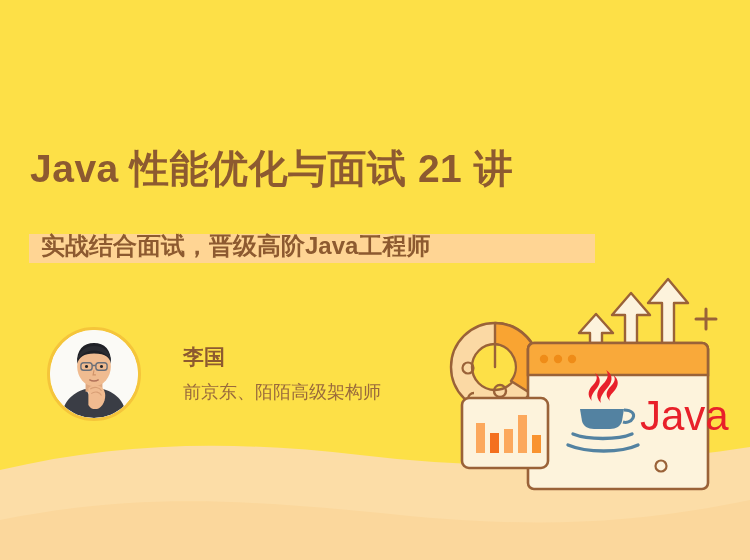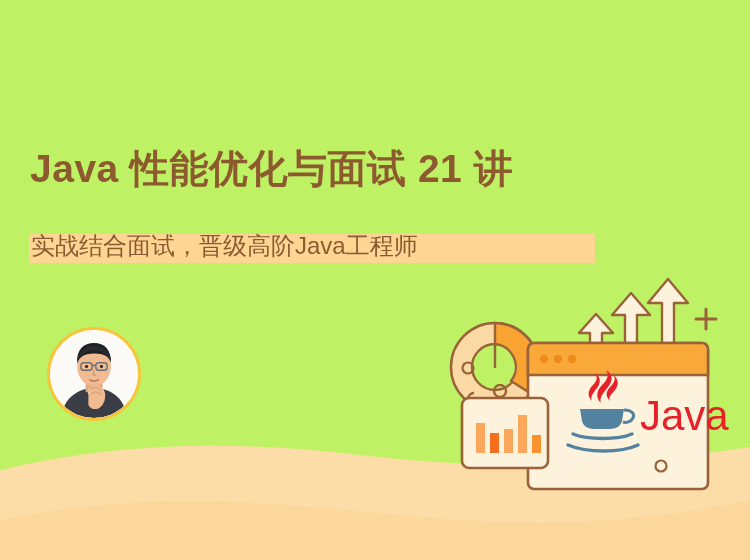--- a/index.html
+++ b/index.html
@@ -52,23 +52,23 @@
     position: absolute;
     left: 0;
     top: 5px;
     width: 566px;
     height: 29px;
     background: #ffd594;
   }
   .subtitle {
     position: relative;
     display: inline-block;
-    padding-left: 2px;
+    padding-left: 12px;
     font-size: 24px;
-    font-weight: normal;
+    font-weight: bold;
     color: #8d5a30;
     white-space: nowrap;
     line-height: 34px;
   }
 
   
   .author-row {
     position: absolute;
     left: 47px;
     top: 327px;
@@ -115,21 +115,21 @@
     left: 440px;
     top: 267px;
     width: 300px;
     height: 230px;
   }
   .illustration svg { display: block; }
 </style>
 </head>
 <body>
 
-<div class="poster" style="background: #bef264;">
+<div class="poster" style="background: #fde047;">
 
   <svg class="wave-layer" viewBox="0 0 750 560" preserveAspectRatio="none" aria-hidden="true">
     <path d="M0,470 C120,442 230,440 360,455 C480,469 600,470 750,447 L750,560 L0,560 Z" fill="#fcdda7"></path>
     <path d="M0,520 C140,492 250,500 400,515 C540,529 640,523 750,500 L750,560 L0,560 Z" fill="#fbd79c"></path>
   </svg>
 
   <div class="title">Java 性能优化与面试 21 讲</div>
 
   <div class="subtitle-wrap">
     <div class="subtitle-band"></div>
@@ -168,20 +168,22 @@
           <path d="M47,43 L46,48 L49,48" fill="none" stroke="#cf9268" stroke-width="1.2"></path>
           <path d="M42,53 Q47,56 52,53" fill="none" stroke="#b2725a" stroke-width="1.4"></path>
 
           <path d="M41,62 C45,58 52,58 56,62 C60,66 60,74 56,80 C52,86 44,86 41,80 Z" fill="#f0bb90"></path>
           <path d="M43,63 C47,60 53,61 55,65" fill="none" stroke="#d99f76" stroke-width="1.2"></path>
           <path d="M44,68 C48,65 53,66 55,70" fill="none" stroke="#d99f76" stroke-width="1.2"></path>
         </g>
       </svg>
     </div>
     <div class="author-text">
+      <div class="author-name">李国</div>
+      <div class="author-title">前京东、陌陌高级架构师</div>
     </div>
   </div>
 
   <div class="illustration">
     <svg width="300" height="230" viewBox="0 0 300 230" aria-hidden="true">
 
       <g>
         <path d="M55,100 m-44,0 a44,44 0 1,1 88,0 a44,44 0 1,1 -88,0
                  M55,100 m-23,0 a23,23 0 1,0 46,0 a23,23 0 1,0 -46,0" fill="#fbd9a4" fill-rule="evenodd" stroke="#9a6238" stroke-width="2.4"></path>
         <path d="M55,100 L55,56 A44,44 0 0,1 90,126 L71,114 A23,23 0 0,0 55,77 Z" fill="#f9a432" stroke="#9a6238" stroke-width="2.4" stroke-linejoin="round"></path>

